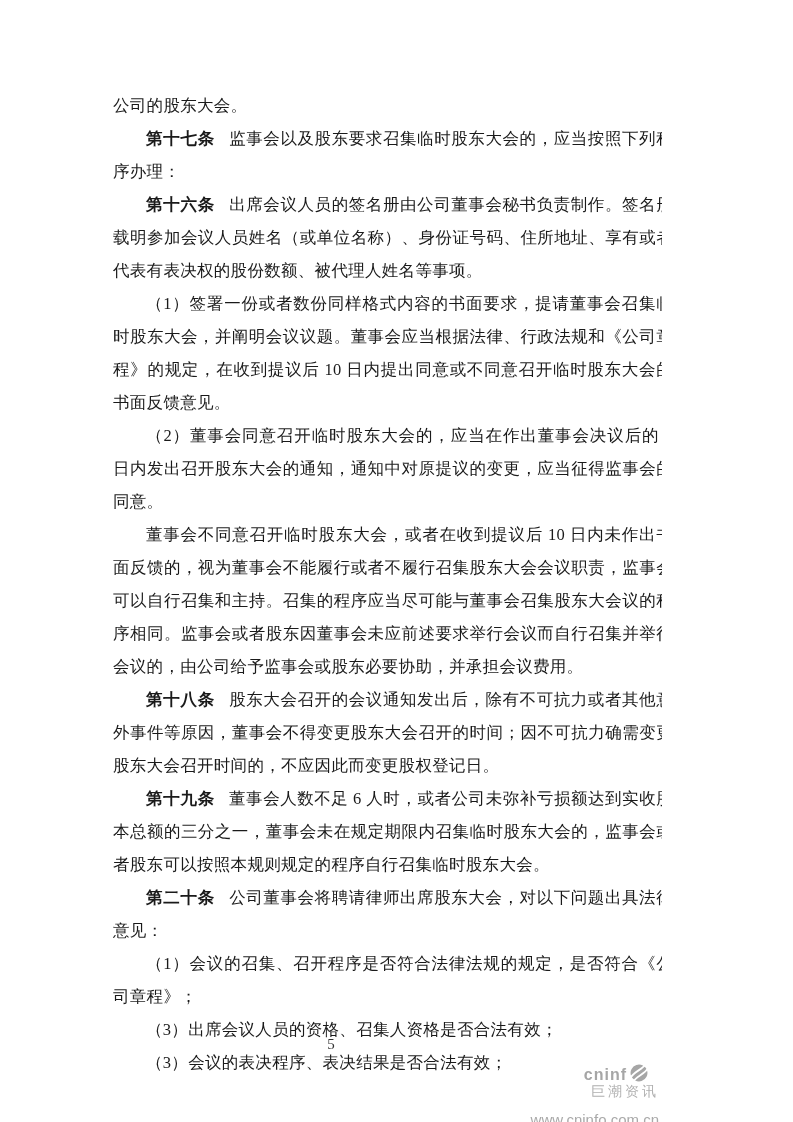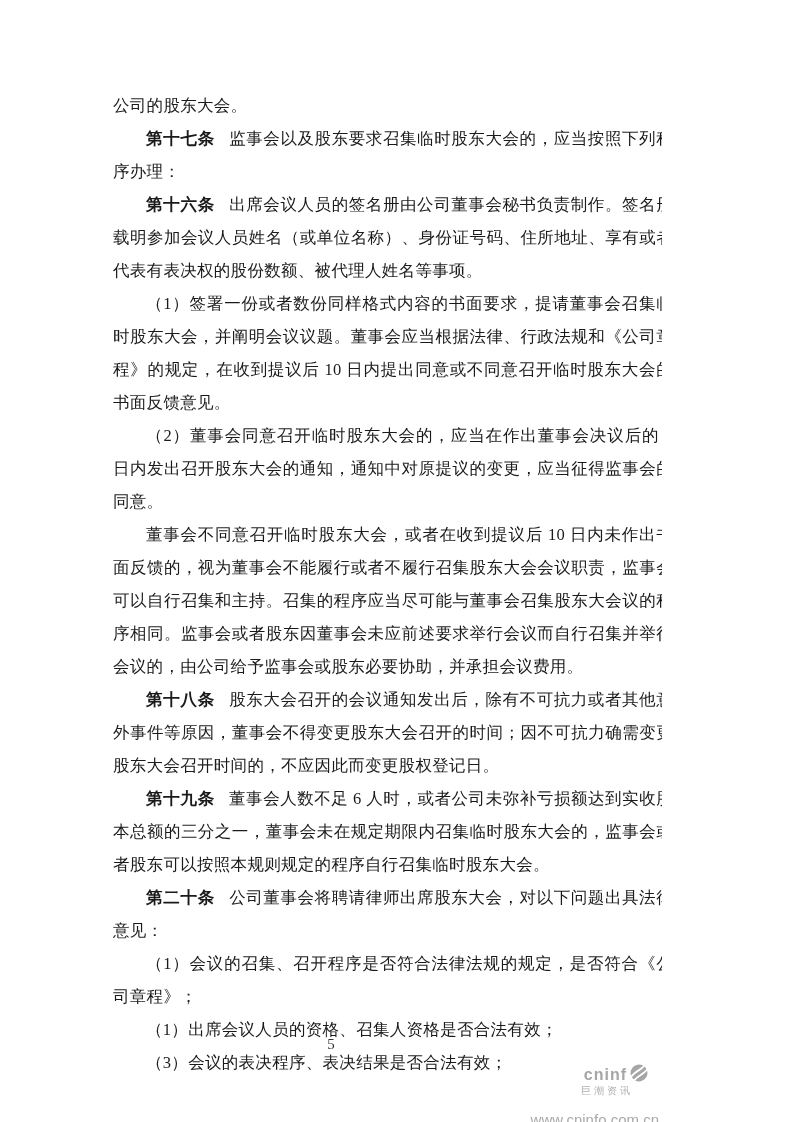--- a/index.html
+++ b/index.html
@@ -66,24 +66,23 @@
   }
   .wm-brand {
     font-weight: bold;
     font-size: 16px;
     color: #a6a6a6;
     letter-spacing: 1px;
     line-height: 18px;
   }
   .wm-swirl { display: block; }
   .wm-cn {
-    font-size: 10px;
+    font-size: 14px;
     color: #b0b0b0;
     letter-spacing: 3px;
-    margin-right: 26px;
     margin-top: -2px;
     line-height: 12px;
     text-align: right;
   }
   .wm-url {
     font-size: 15px;
     color: #a9a9a9;
     line-height: 13px;
     margin-top: 16px;
   }
@@ -108,21 +107,21 @@
     <p class="p-indent"><span>董事会不同意召开临时股东大会，或者在收到提议后 10 日内未作出书面反馈的，视为董事会不能履行或者不履行召集股东大会会议职责，监事会可以自行召集和主持。召集的程序应当尽可能与董事会召集股东大会议的程序相同。监事会或者股东因董事会未应前述要求举行会议而自行召集并举行会议的，由公司给予监事会或股东必要协助，并承担会议费用。</span></p>
 
     <p class="p-indent"><span class="article-label">第十八条</span><span>股东大会召开的会议通知发出后，除有不可抗力或者其他意外事件等原因，董事会不得变更股东大会召开的时间；因不可抗力确需变更股东大会召开时间的，不应因此而变更股权登记日。</span></p>
 
     <p class="p-indent"><span class="article-label">第十九条</span><span>董事会人数不足 6 人时，或者公司未弥补亏损额达到实收股本总额的三分之一，董事会未在规定期限内召集临时股东大会的，监事会或者股东可以按照本规则规定的程序自行召集临时股东大会。</span></p>
 
     <p class="p-indent"><span class="article-label">第二十条</span><span>公司董事会将聘请律师出席股东大会，对以下问题出具法律意见：</span></p>
 
     <p class="p-indent"><span>（1）会议的召集、召开程序是否符合法律法规的规定，是否符合《公司章程》；</span></p>
 
-    <p class="p-indent"><span>（1）出席会议人员的资格、召集人资格是否合法有效；</span></p>
+    <p class="p-indent"><span>（3）出席会议人员的资格、召集人资格是否合法有效；</span></p>
 
     <p class="p-indent"><span>（3）会议的表决程序、表决结果是否合法有效；</span></p>
 
 
   </div>
 
   <div class="page-number">5</div>
 
   <div class="watermark">
     <div class="wm-row1">

